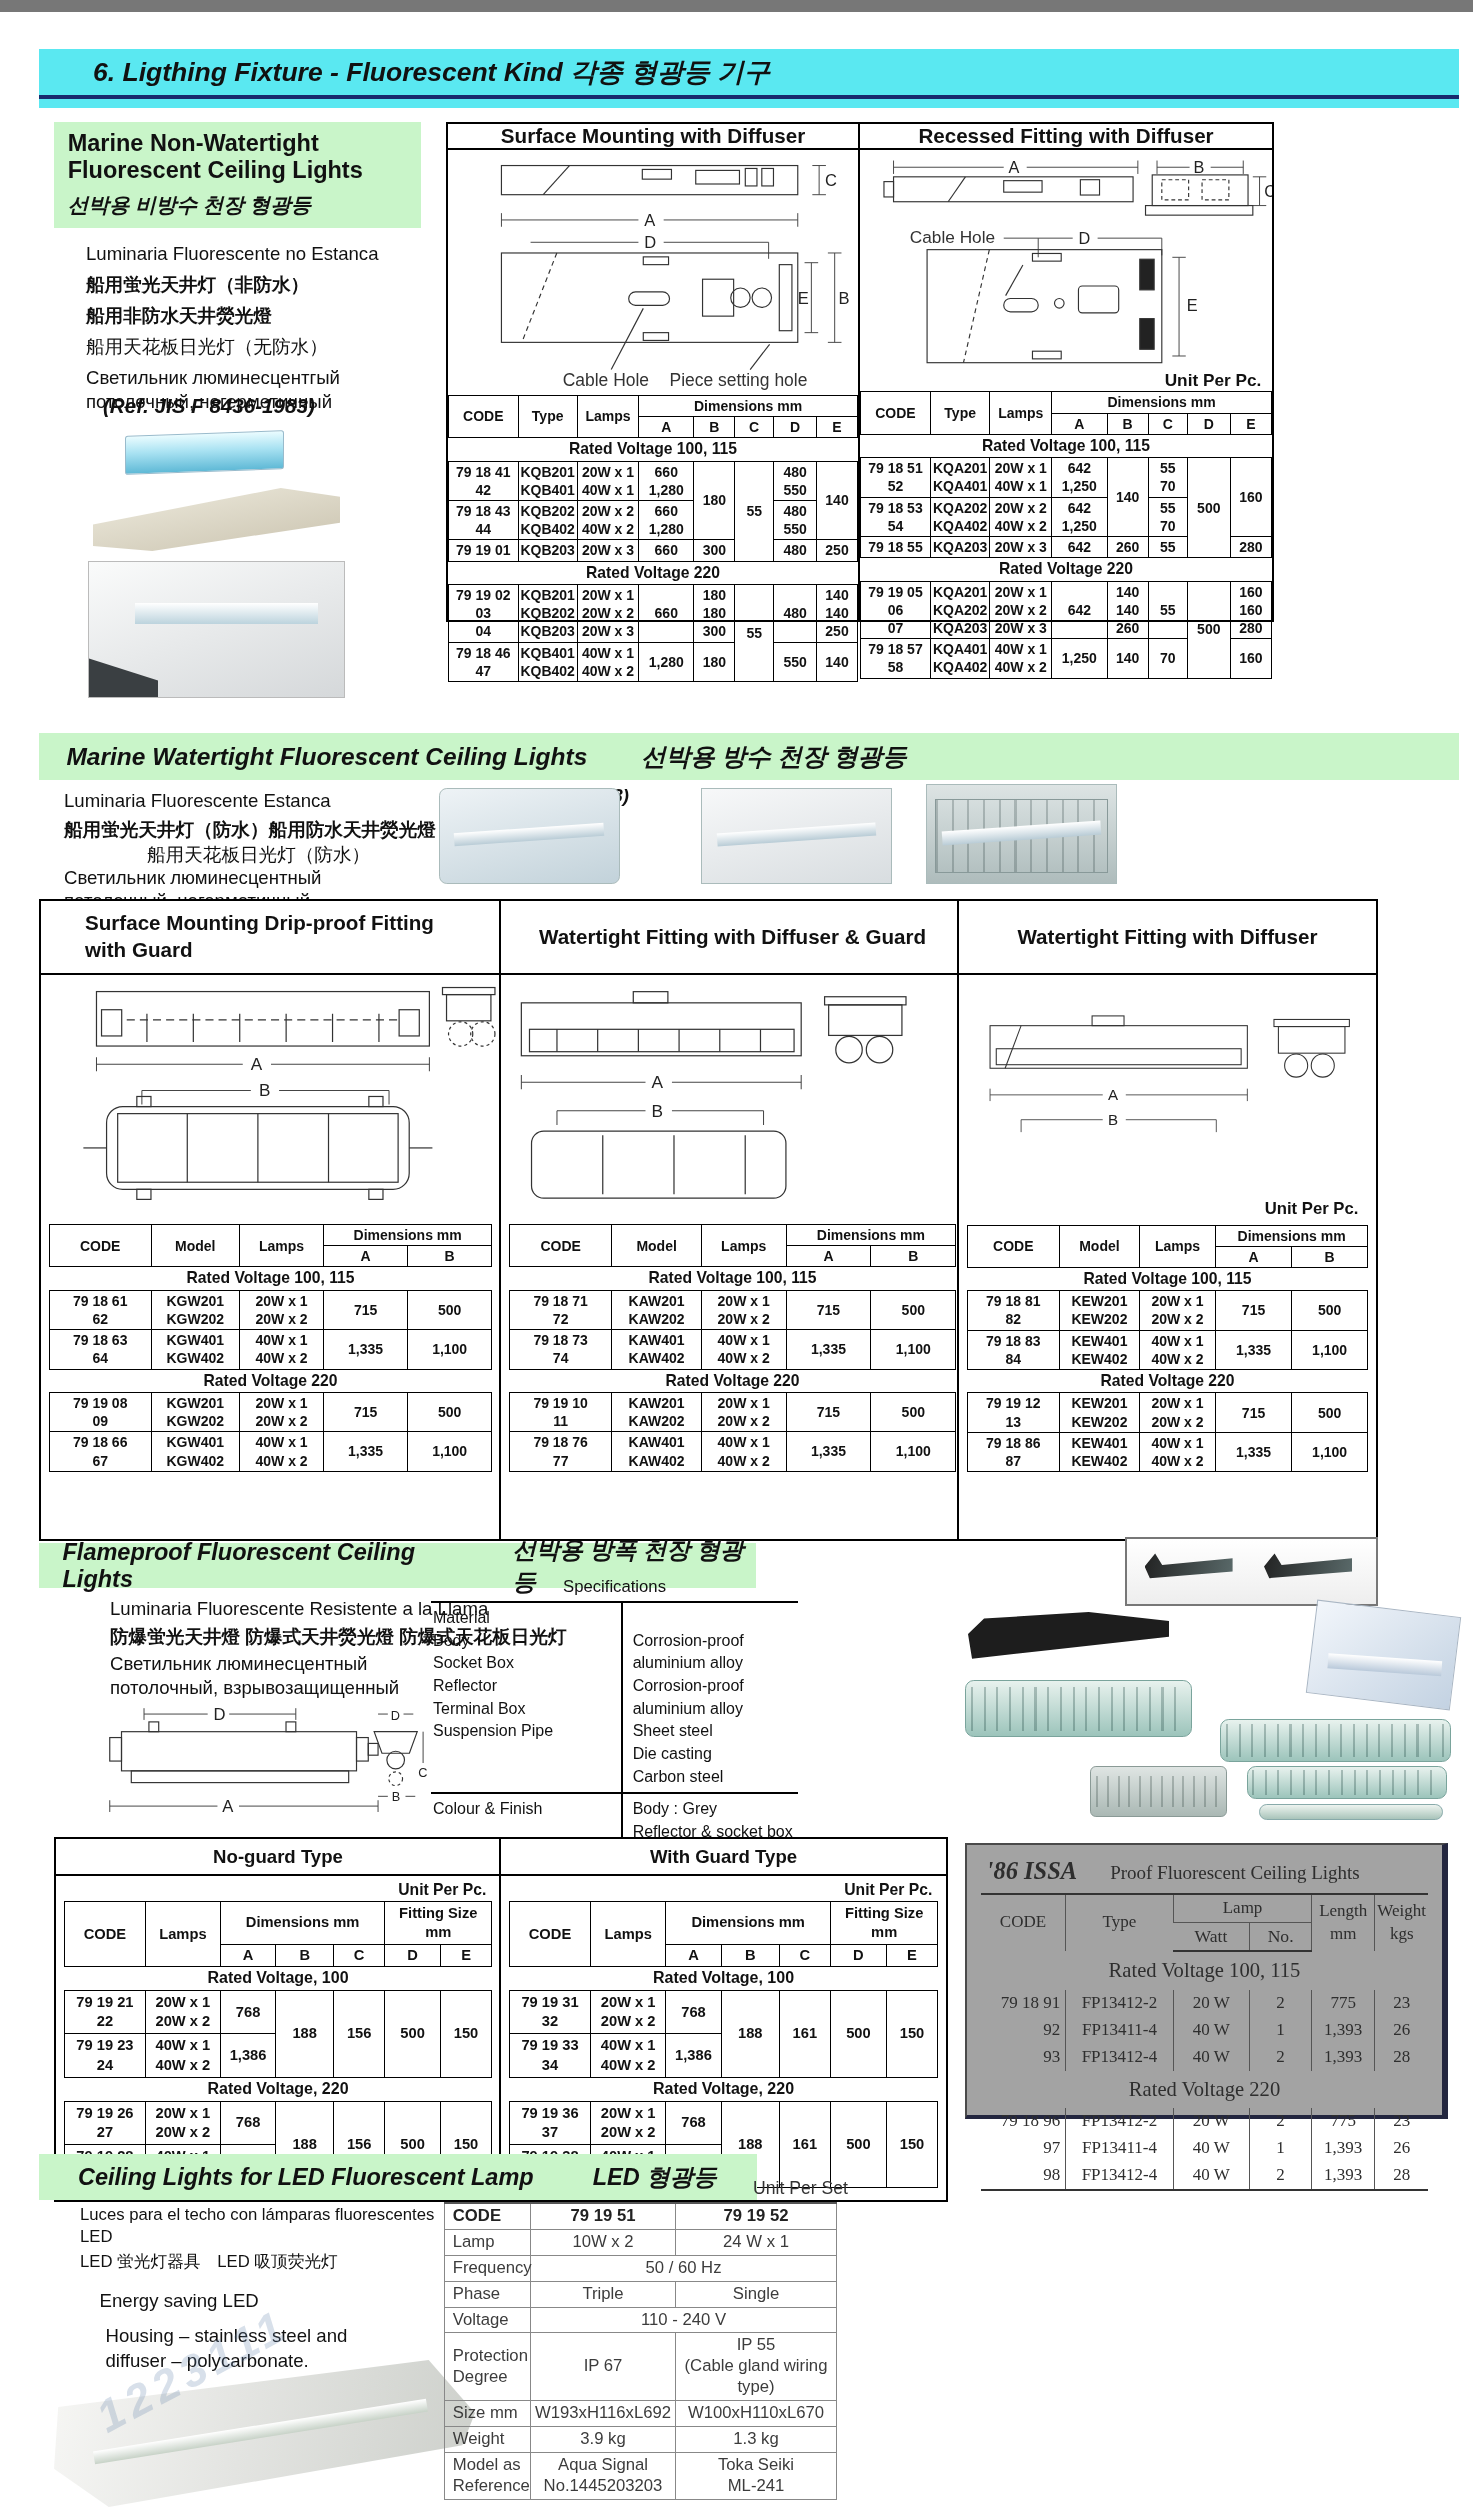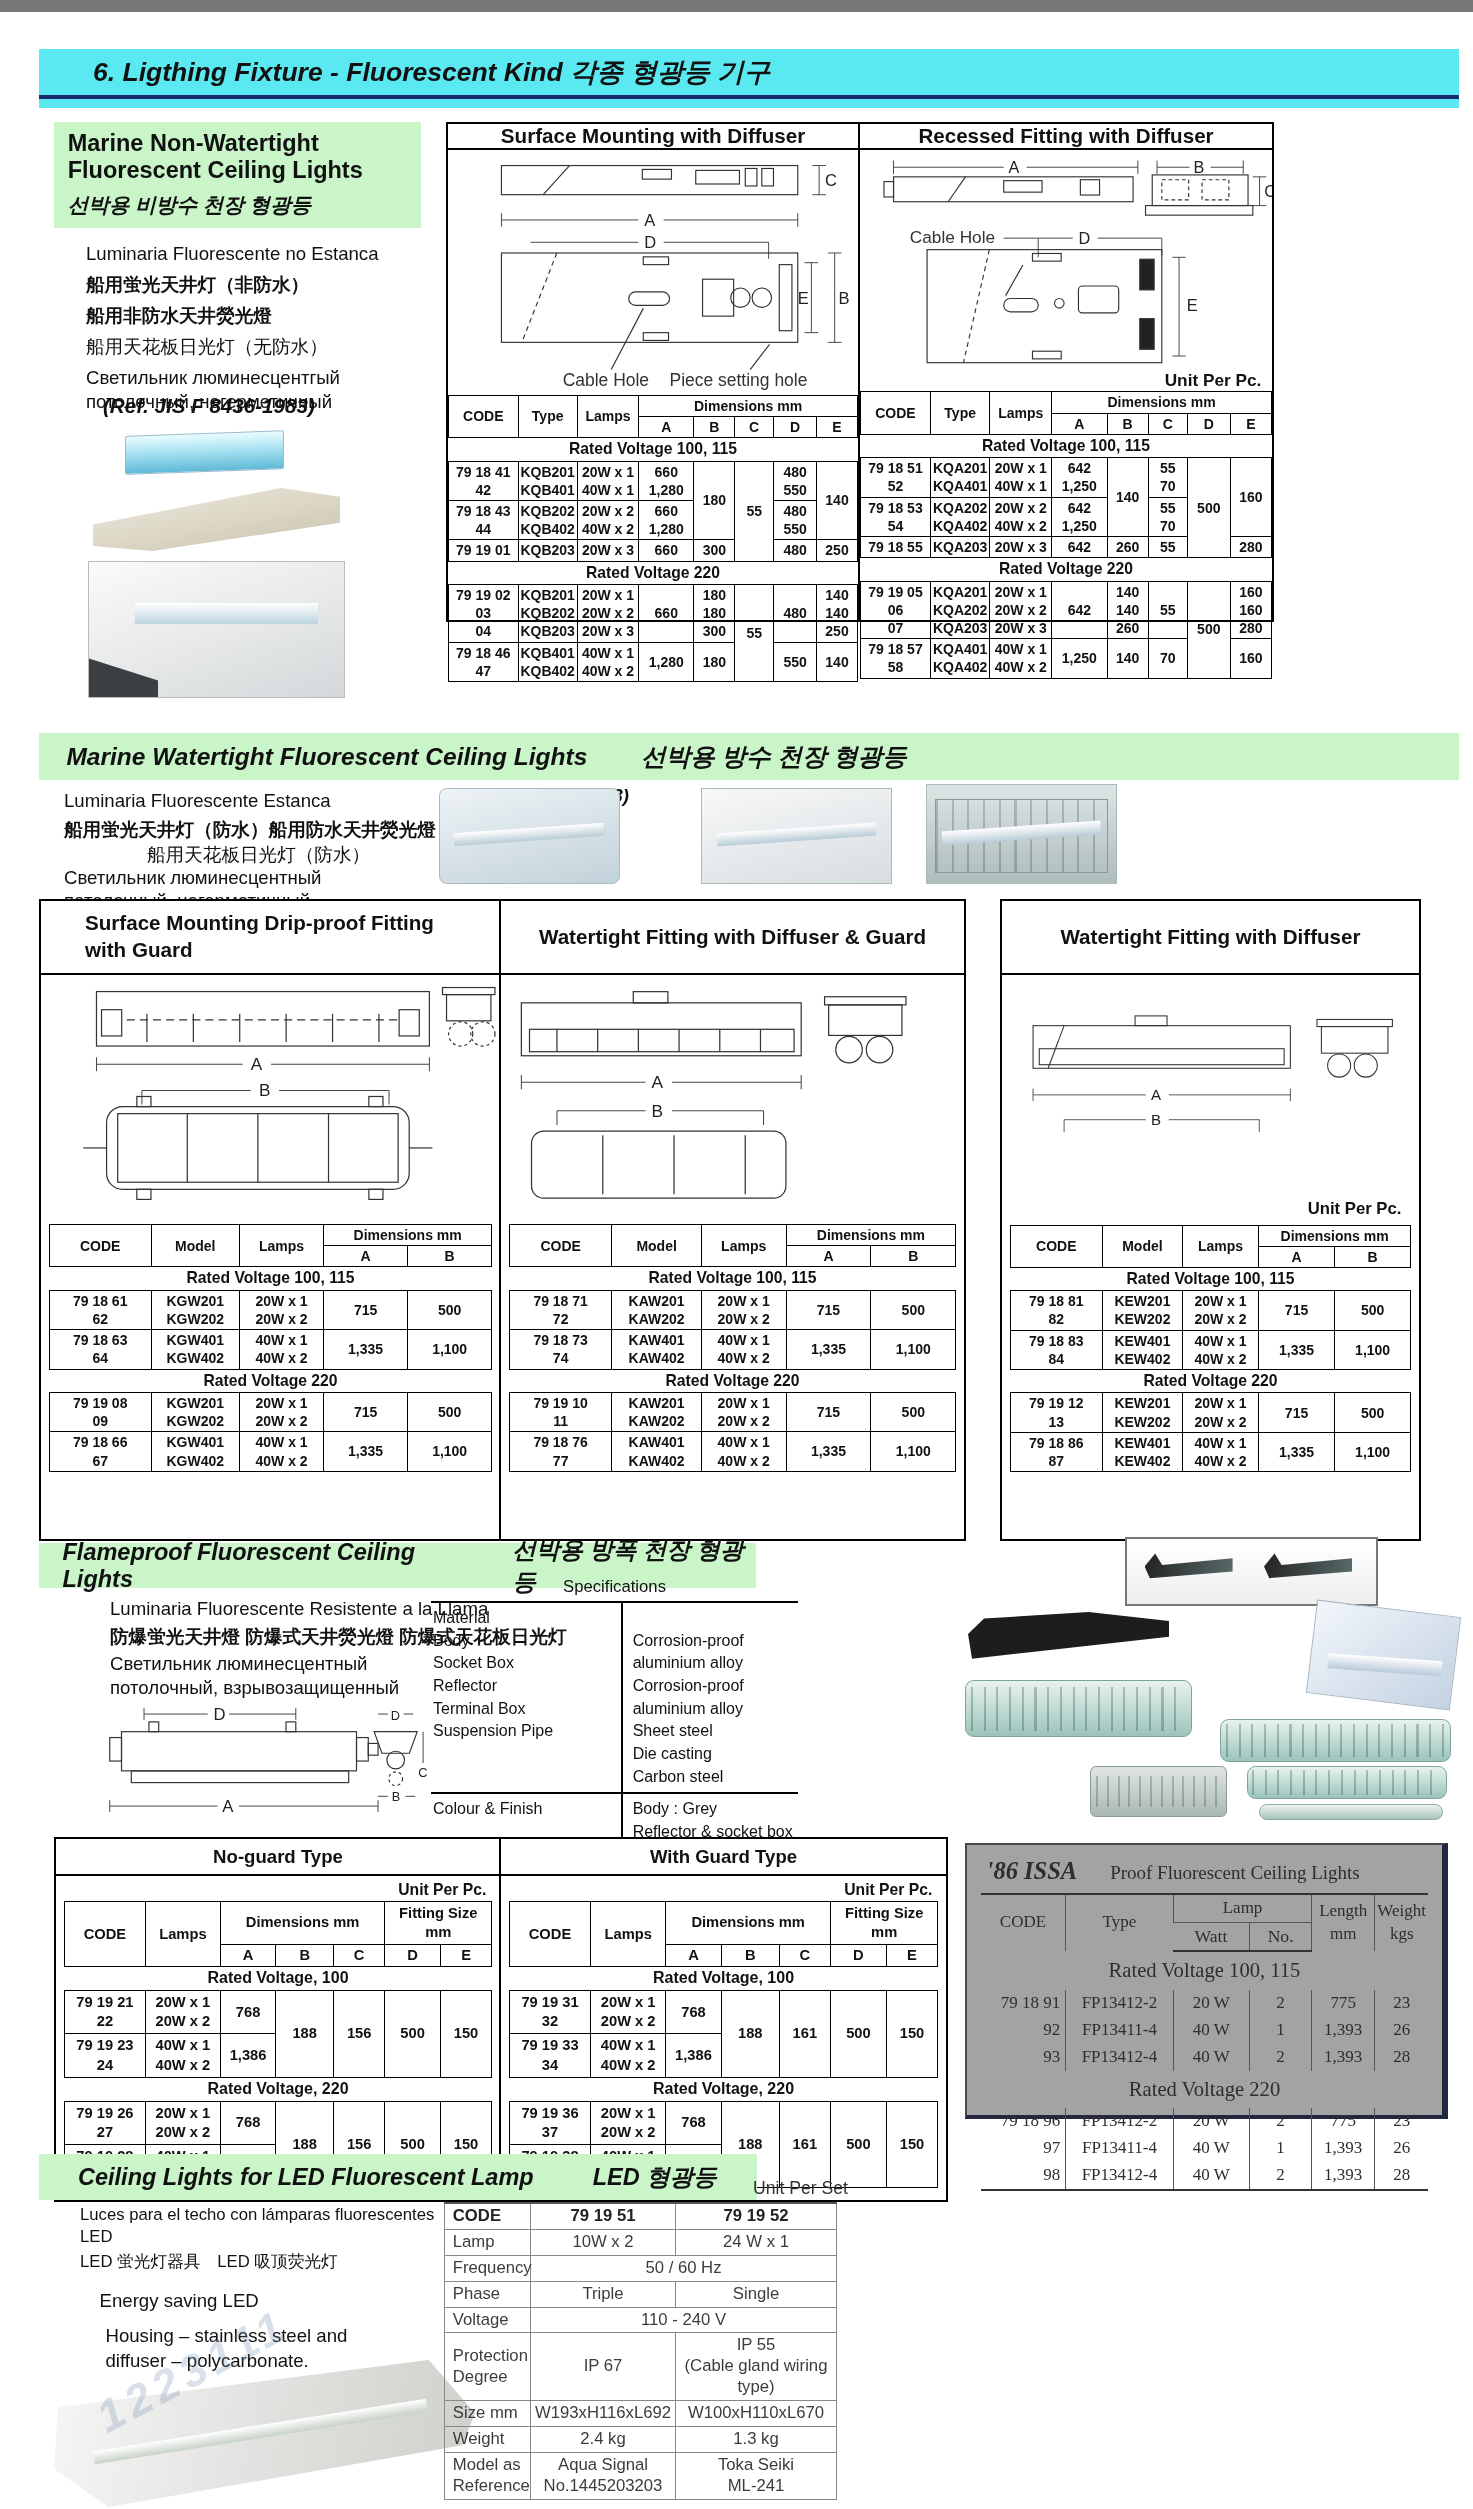--- a/index.html
+++ b/index.html
@@ -50,21 +50,21 @@
 .photo{border:1px solid #abb;background:linear-gradient(165deg,#eef3f6,#c2d2da)}
 #s2p1{left:439px;top:776px;width:181px;height:96px;border-radius:7.8px}
 #s2p1:after,#s2p2:after,#s2p3:after{content:"";position:absolute;left:8%;top:42%;width:84%;height:14%;background:linear-gradient(#ffffff,#b9ccd6);transform:rotate(-4deg)}
 #s2p2{left:701px;top:776px;width:191px;height:96px;background:linear-gradient(165deg,#f7f8f9,#d8dde0)}
 #s2p3{left:926px;top:772px;width:191px;height:100px;background:linear-gradient(#dde4e4,#aebcbc)}
 #s2p3:before{content:"";position:absolute;inset:14% 4% 10% 4%;background:repeating-linear-gradient(90deg,rgba(40,60,60,.25) 0 2px,transparent 2px 15.7px);border:1px solid #899}
 
 .panel{position:absolute;border:2.9px solid #000;background:#fff;display:flex;flex-direction:column}
 #s3p1{left:39px;top:887px;width:463px;height:642px}
 #s3p2{left:499px;top:887px;width:467px;height:642px}
-#s3p3{left:1000px;top:887px;width:421px;height:642px}
+#s3p3{left:957px;top:887px;width:421px;height:642px}
 .s3title{height:74px;border-bottom:2.9px solid #000;font-size:20.6px;font-weight:bold;display:flex;flex-direction:column;justify-content:center}
 #s3p1 .s3title{padding-left:44px;line-height:1.3}
 #s3p2 .s3title,#s3p3 .s3title{align-items:center}
 .s3diag{height:247px;position:relative}
 #s3p3 .s3diag{height:222px}
 .unitline{text-align:right;padding:2px 17.6px 2px 0;font-size:16.7px;font-weight:bold;height:25.5px}
 
 #s4-banner{left:39px;top:1531px;width:717px;height:45px;background:#c9f5c9;display:flex;align-items:center;padding-left:23.5px;font-size:23.5px}
 #s4-banner .k{margin-left:39px}
 #s4-es{left:110px;top:1586px;font-size:18.6px}
@@ -1226,21 +1226,21 @@
           <td>IP 55
 (Cable gland wiring type)</td>
         </tr>
     <tr>
           <td class="l">Size mm</td>
           <td>W193xH116xL692</td>
           <td>W100xH110xL670</td>
         </tr>
     <tr>
           <td class="l">Weight</td>
-          <td>2.4 kg</td>
+          <td>3.9 kg</td>
           <td>1.3 kg</td>
         </tr>
     <tr>
           <td class="l">Model as
 Reference</td>
           <td>Aqua Signal
 No.1445203203</td>
           <td>Toka Seiki
 ML-241</td>
         </tr>

